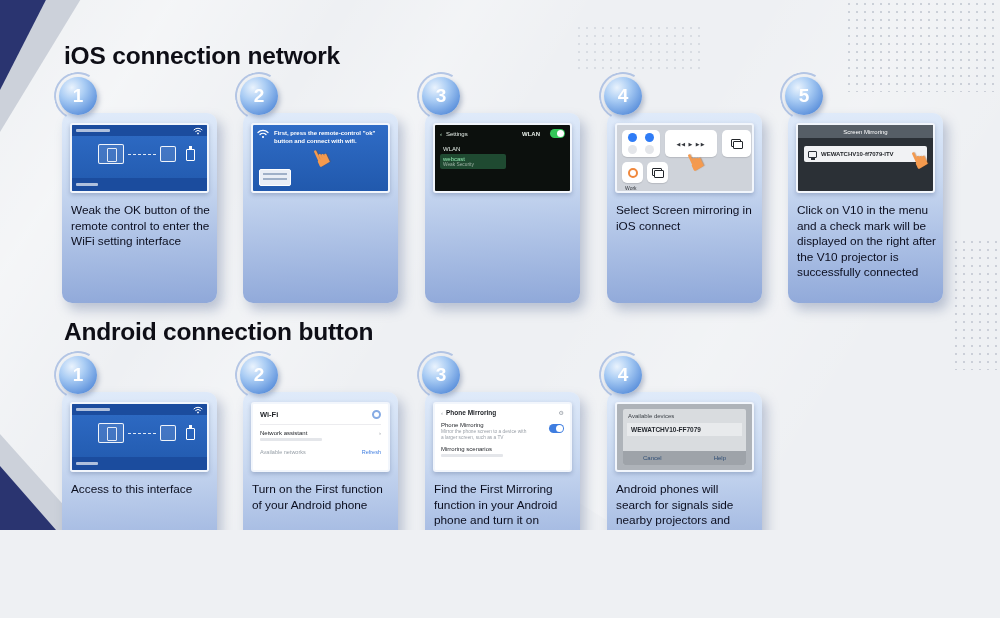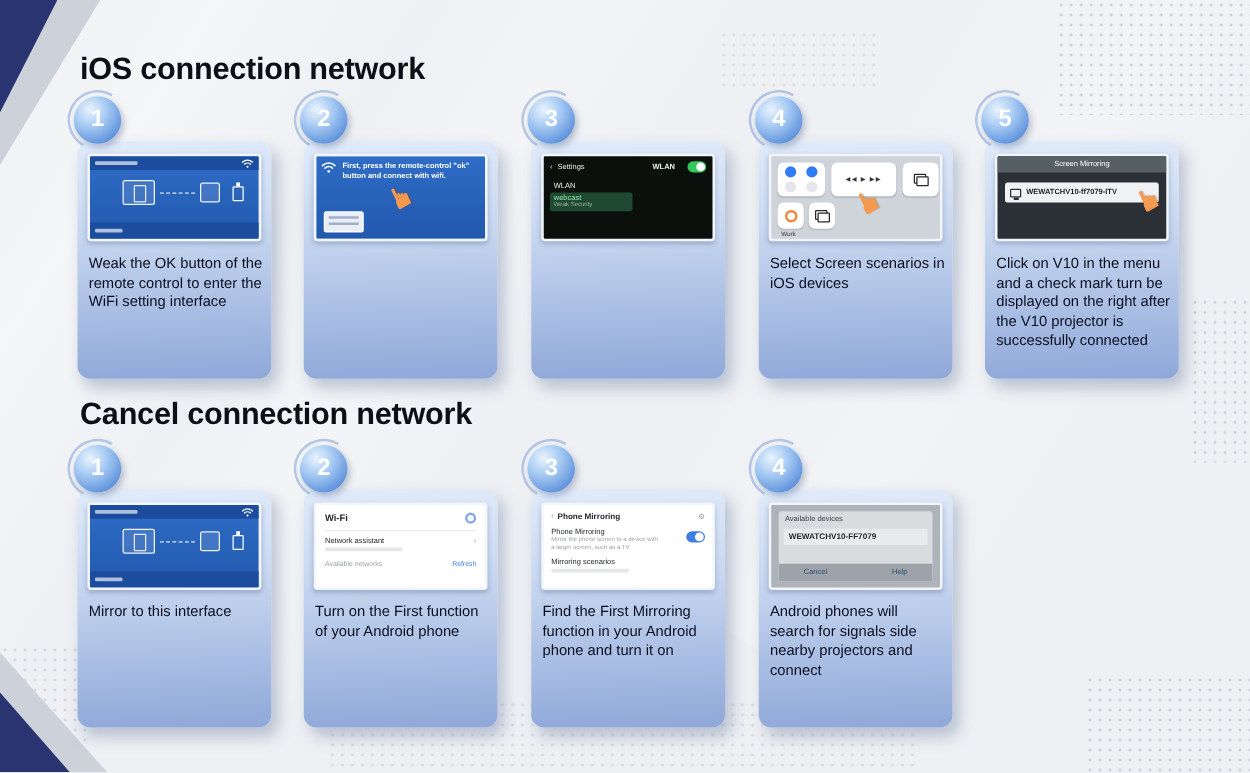--- a/index.html
+++ b/index.html
@@ -1,18 +1,18 @@
 <!DOCTYPE html>
 <html><head>
 <meta charset="utf-8">
 <style>
   * { margin:0; padding:0; box-sizing:border-box; }
   html,body { width:1000px; height:618px; }
   body { font-family:"Liberation Sans", sans-serif; background:#eef0f3; overflow:hidden; }
-  .stage { position:absolute; left:0; top:0; width:1000px; height:618px; overflow:hidden; }
+  .stage { position:absolute; left:0; top:0; width:1000px; height:530px; overflow:hidden; }
 
   
   .stripe { position:absolute; background:linear-gradient(90deg, rgba(255,255,255,0), rgba(255,255,255,.7), rgba(255,255,255,0)); transform:rotate(32deg); pointer-events:none; }
   .dots { position:absolute; background-image:radial-gradient(circle, #c2c7d1 1px, transparent 1.4px); background-size:8px 8px; opacity:.8; pointer-events:none; }
   .corner { position:absolute; pointer-events:none; }
   .corner.tl-gray { left:0; top:0; width:118px; height:132px; background:#ccd1da; clip-path:polygon(0 0, 68% 0, 0 100%); }
   .corner.tl-navy { left:0; top:0; width:74px; height:90px; background:#2a3470; clip-path:polygon(0 0, 62% 0, 0 100%); }
   .corner.bl-gray { left:0; bottom:0; width:86px; height:96px; background:#ccd1da; clip-path:polygon(0 0, 0 100%, 100% 100%); }
   .corner.bl-navy { left:0; bottom:0; width:56px; height:64px; background:#2a3470; clip-path:polygon(0 0, 0 100%, 100% 100%); }
 
@@ -231,39 +231,39 @@
         </div>
       <div class="tile tD">
           <span class="orange-ic"></span>
         </div>
       <div class="tile tE">
           <span class="mirror"></span>
         </div>
       <div class="work">Work</div>
       <span class="hand" style="left:68px;top:24px">☛</span>
     </div>
-    <div class="caption">Select Screen scenarios in iOS devices</div>
+    <div class="caption">Select Screen mirroring in iOS connect</div>
   </div>
 
   <div class="card" style="left:788px;top:113px">
     <div class="badge">
         <span>5</span>
       </div>
     <div class="thumb ios5">
       <div class="hdr">Screen Mirroring</div>
       <div class="devrow">
         <span class="tvicon"></span>
         <span>WEWATCHV10-ff7079-ITV</span>
       </div>
       <span class="hand" style="right:2px;top:22px">☛</span>
     </div>
-    <div class="caption">Click on V10 in the menu and a check mark turn be displayed on the right after the V10 projector is successfully connected</div>
-  </div>
-
-  <h2 class="sec-title" style="left:64px;top:318px">Cancel connection network</h2>
+    <div class="caption">Click on V10 in the menu and a check mark will be displayed on the right after the V10 projector is successfully connected</div>
+  </div>
+
+  <h2 class="sec-title" style="left:64px;top:318px">Android connection button</h2>
 
   <div class="card" style="left:62px;top:392px">
     <div class="badge">
         <span>1</span>
       </div>
     <div class="thumb proj">
       <div class="ptop">
         <span class="pline"></span>
         <span class="wifi-svg"><svg width="10" height="8" viewBox="0 0 24 20">
               <path d="M2 7a14 14 0 0 1 20 0" fill="none" stroke="#fff" stroke-width="2.5" stroke-linecap="round"></path>
@@ -274,21 +274,21 @@
       <div class="pbody">
         <span class="dev a"></span>
         <span class="pdash"></span>
         <span class="dev b"></span>
         <span class="usb"></span>
       </div>
       <div class="pbot">
           <span class="pline s"></span>
         </div>
     </div>
-    <div class="caption">Mirror to this interface</div>
+    <div class="caption">Access to this interface</div>
   </div>
 
   <div class="card" style="left:243px;top:392px">
     <div class="badge">
         <span>2</span>
       </div>
     <div class="thumb and2">
       <div class="frow">
         <span class="wf">Wi-Fi</span>
         <span class="ring"></span>

